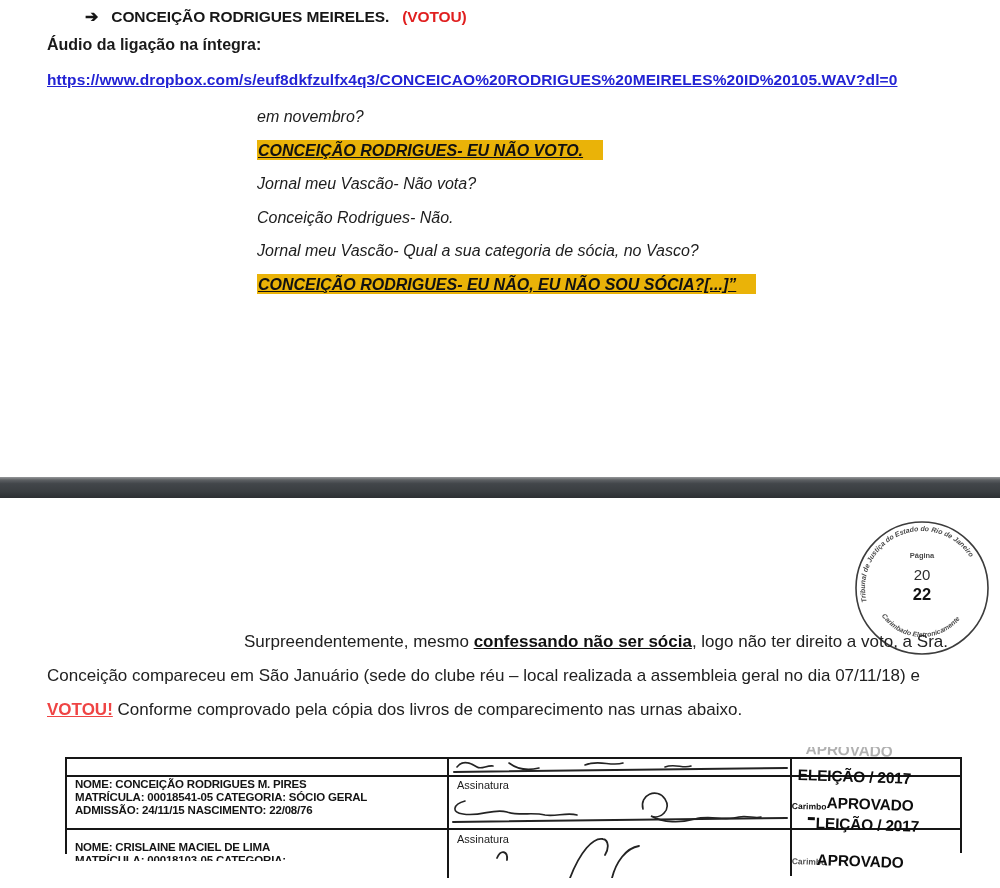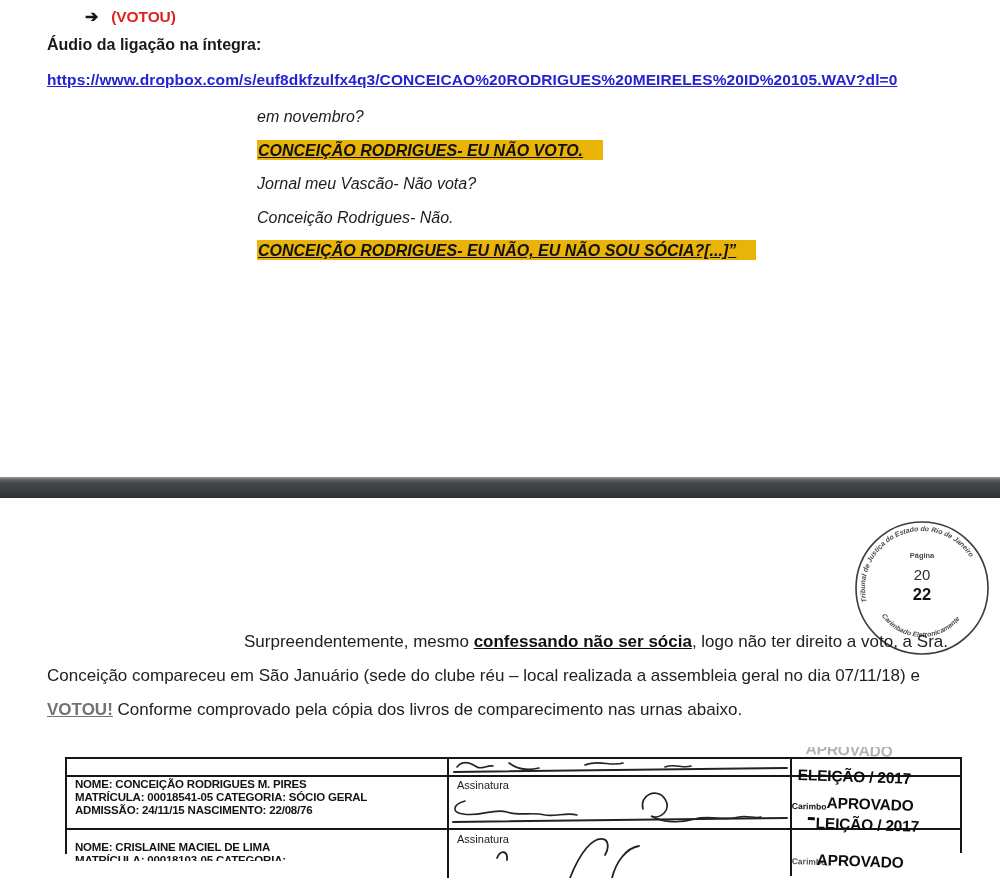--- a/index.html
+++ b/index.html
@@ -29,21 +29,21 @@
 
   
   .stamp{position:absolute;left:853px;top:22px;width:138px;height:138px;}
 
   
   .para{position:absolute;left:47px;top:127px;width:935px;font-size:17px;line-height:34px;
     color:#212121;}
   .pline{white-space:nowrap;}
   .pline.indent{text-indent:197px;}
   .emph{font-weight:bold;text-decoration:underline;color:#111;margin-top:14px;}
-  .votou{font-weight:bold;color:#737373;text-decoration:underline;}
+  .votou{font-weight:bold;color:#ef4444;text-decoration:underline;}
 
   
   .tablewrap{position:absolute;left:65px;top:259px;width:897px;height:121px;color:#141414;}
   .bord{position:absolute;background:#161616;}
   .b-top{left:0;top:0;width:897px;height:2px;}
   .b-left{left:0;top:0;width:2px;height:97px;}
   .b-v1{left:382px;top:0;width:2px;height:121px;}
   .b-v2{left:725px;top:0;width:2px;height:119px;}
   .b-right{left:895px;top:0;width:2px;height:96px;}
   .b-h1{left:0;top:18px;width:897px;height:2px;}
@@ -71,29 +71,31 @@
   .st-carimbo2{left:727px;top:99px;opacity:.75;}
   .st-apr2{left:752px;top:94px;}
   .sigsvg{position:absolute;left:0;top:0;z-index:3;}
 </style>
 </head>
 <body>
 
 <div class="page page1">
   <div class="heading">
     <span class="arrow">➔</span>
+    <span>CONCEIÇÃO RODRIGUES MEIRELES.</span>
     <span class="hstatus">(VOTOU)</span>
   </div>
   <div class="audio-label">Áudio da ligação na íntegra:</div>
   <a class="link" href="#">https://www.dropbox.com/s/euf8dkfzulfx4q3/CONCEICAO%20RODRIGUES%20MEIRELES%20ID%20105.WAV?dl=0</a>
   <div class="quote">
     <div class="qline">em novembro?</div>
     <div class="qline"><span class="hl">CONCEIÇÃO RODRIGUES- EU NÃO VOTO.</span></div>
     <div class="qline">Jornal meu Vascão- Não vota?</div>
     <div class="qline">Conceição Rodrigues- Não.</div>
+    <div class="qline">Jornal meu Vascão- Qual a sua categoria de sócia, no Vasco?</div>
     <div class="qline"><span class="hl">CONCEIÇÃO RODRIGUES- EU NÃO, EU NÃO SOU SÓCIA?[...]”</span></div>
   </div>
 </div>
 
 <div class="divider"></div>
 
 <div class="page page2">
 
   <div class="stamp">
     <svg width="138" height="138" viewBox="0 0 138 138">

